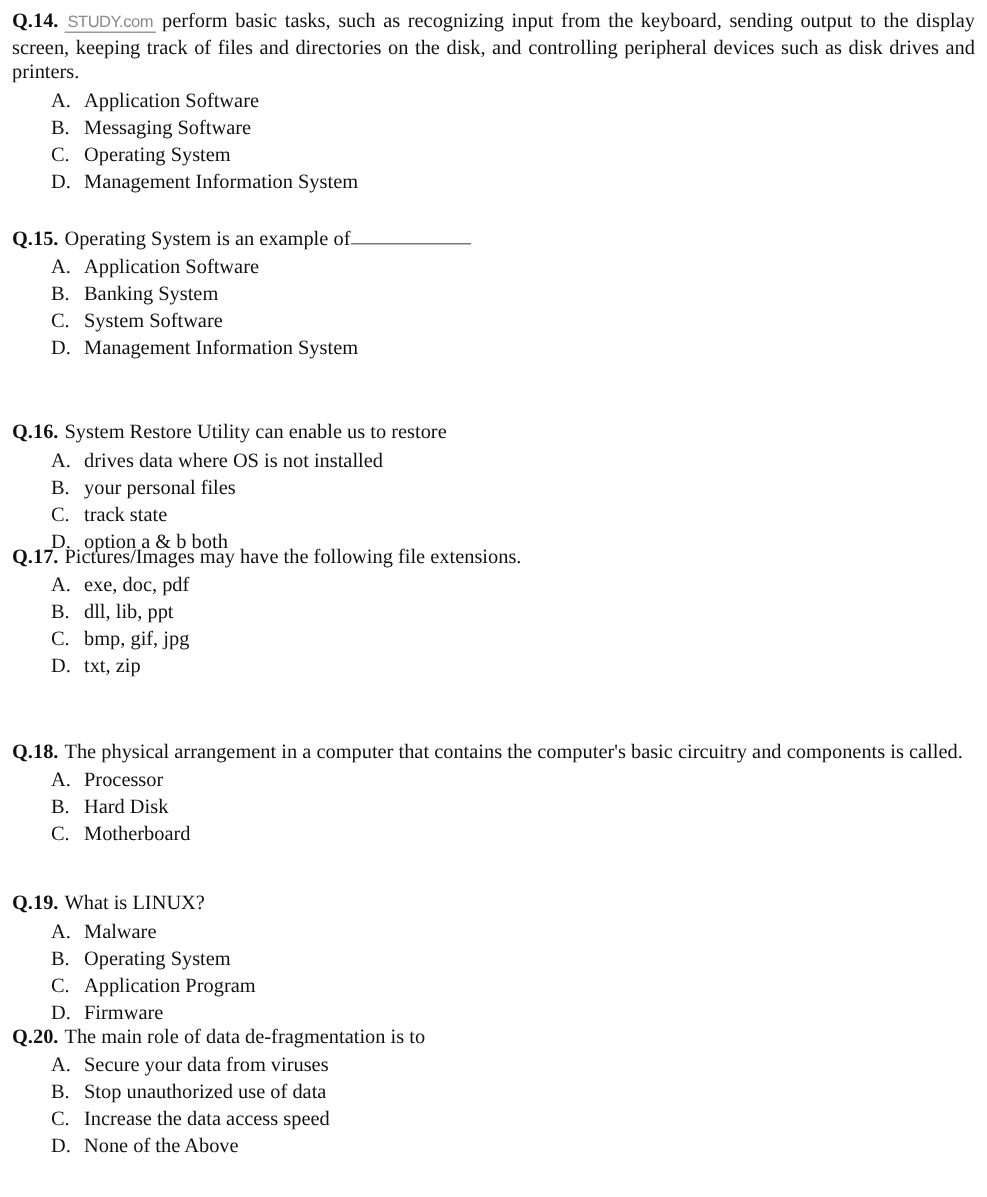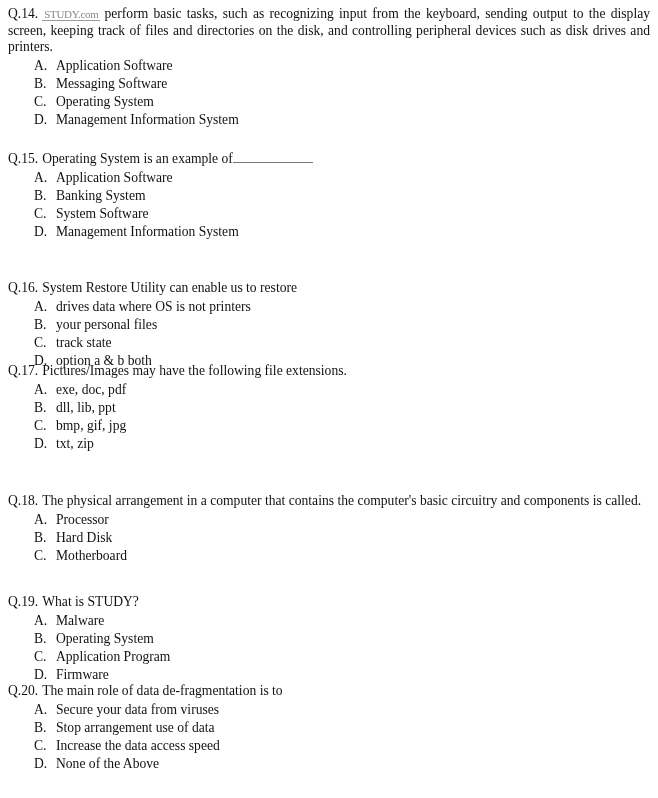--- a/index.html
+++ b/index.html
@@ -6,26 +6,26 @@
   body {
     width: 658px; height: 798px; overflow: hidden;
     font-family: "Liberation Serif", "DejaVu Serif", serif;
     color: #111111;
     font-size: 13.6px;
     position: relative;
   }
   .page { position: absolute; left: 8px; top: 6px; width: 642px; }
   .q { margin: 0; }
   .qtext { line-height: 16.5px; text-align: justify; }
-  .qnum { font-weight: normal; margin-right: 4px; }
+  .qnum { font-weight: bold; margin-right: 4px; }
   .opts { list-style: none; margin: 1px 0 0 0; padding: 0 0 0 26px; }
   .opts li { line-height: 18px; height: 18px; white-space: nowrap; }
   .opt-letter { display: inline-block; width: 22px; }
   .watermark {
-    font-family: Liberation Serif, serif;
+    font-family: Liberation Sans, sans-serif;
     font-size: 11px; color: #8a8a8a; letter-spacing: -0.3px;
     border-bottom: 1px solid #9a9a9a; padding: 0 2px; margin-right: 4px;
   }
   .blank { display: inline-block; width: 80px; border-bottom: 1px solid #777; height: 10px; }
 </style>
 </head>
 <body>
 
 <div class="page">
 
@@ -51,21 +51,21 @@
       <li><span class="opt-letter">C.</span><span>System Software</span></li>
       <li><span class="opt-letter">D.</span><span>Management Information System</span></li>
     </ul>
   </div>
 
   <div class="q" style="position:absolute;top:250px;left:0;width:642px;margin-top:24px;">
     <div class="qtext">
       <span class="qnum">Q.16.</span><span>System Restore Utility can enable us to restore</span>
     </div>
     <ul class="opts">
-      <li><span class="opt-letter">A.</span><span>drives data where OS is not printers</span></li>
+      <li><span class="opt-letter">A.</span><span>drives data where OS is not installed</span></li>
       <li><span class="opt-letter">B.</span><span>your personal files</span></li>
       <li><span class="opt-letter">C.</span><span>track state</span></li>
       <li><span class="opt-letter">D.</span><span>option a &amp; b both</span></li>
     </ul>
   </div>
 
   <div class="q" style="position:absolute;top:357px;left:0;width:642px;">
     <div class="qtext">
       <span class="qnum">Q.17.</span><span>Pictures/Images may have the following file extensions.</span>
     </div>
@@ -83,35 +83,35 @@
     </div>
     <ul class="opts">
       <li><span class="opt-letter">A.</span><span>Processor</span></li>
       <li><span class="opt-letter">B.</span><span>Hard Disk</span></li>
       <li><span class="opt-letter">C.</span><span>Motherboard</span></li>
     </ul>
   </div>
 
   <div class="q" style="position:absolute;top:588px;left:0;width:642px;">
     <div class="qtext">
-      <span class="qnum">Q.19.</span><span>What is STUDY?</span>
+      <span class="qnum">Q.19.</span><span>What is LINUX?</span>
     </div>
     <ul class="opts">
       <li><span class="opt-letter">A.</span><span>Malware</span></li>
       <li><span class="opt-letter">B.</span><span>Operating System</span></li>
       <li><span class="opt-letter">C.</span><span>Application Program</span></li>
       <li><span class="opt-letter">D.</span><span>Firmware</span></li>
     </ul>
   </div>
 
   <div class="q" style="position:absolute;top:677px;left:0;width:642px;">
     <div class="qtext">
       <span class="qnum">Q.20.</span><span>The main role of data de-fragmentation is to</span>
     </div>
     <ul class="opts">
       <li><span class="opt-letter">A.</span><span>Secure your data from viruses</span></li>
-      <li><span class="opt-letter">B.</span><span>Stop arrangement use of data</span></li>
+      <li><span class="opt-letter">B.</span><span>Stop unauthorized use of data</span></li>
       <li><span class="opt-letter">C.</span><span>Increase the data access speed</span></li>
       <li><span class="opt-letter">D.</span><span>None of the Above</span></li>
     </ul>
   </div>
 
 </div>
 
 </body></html>

